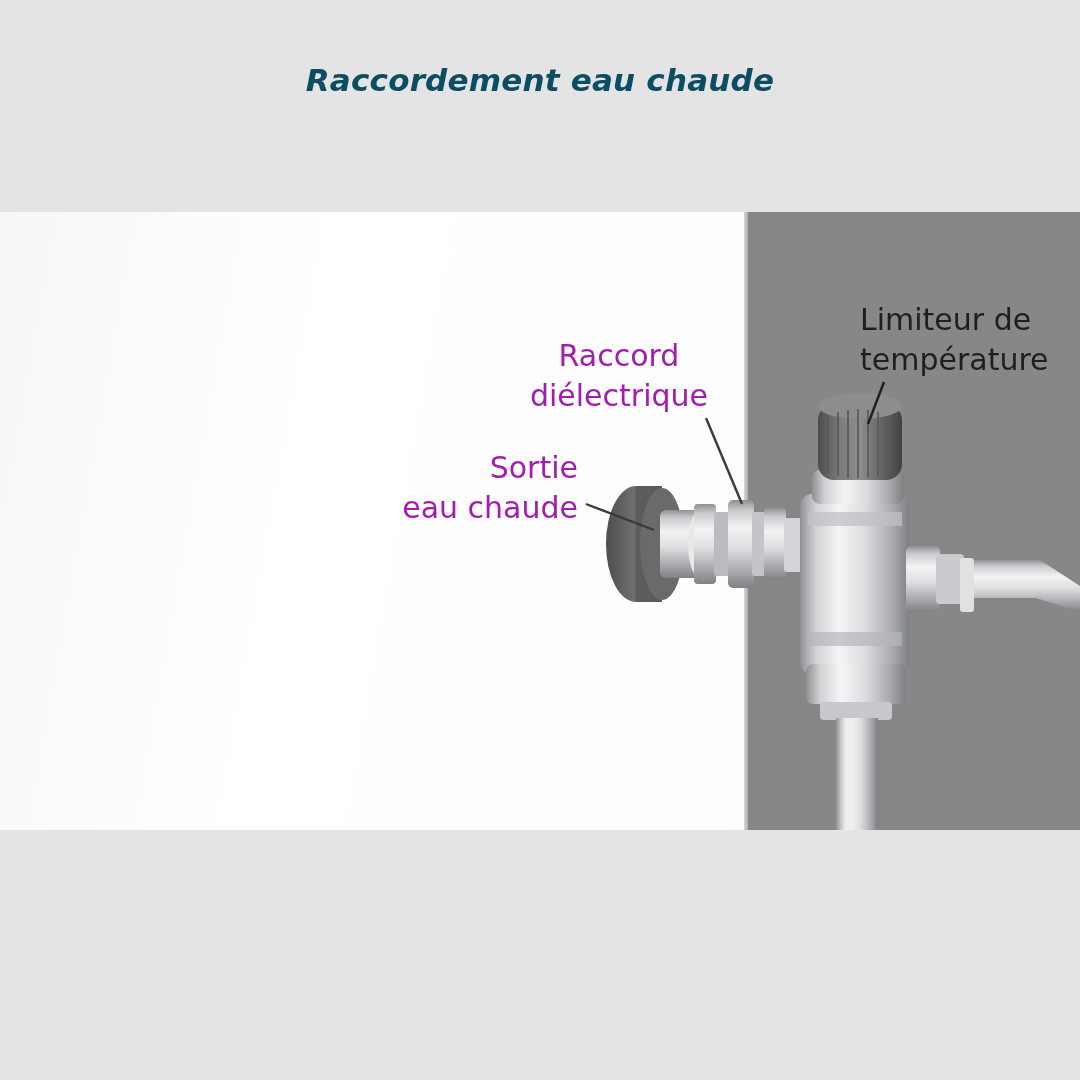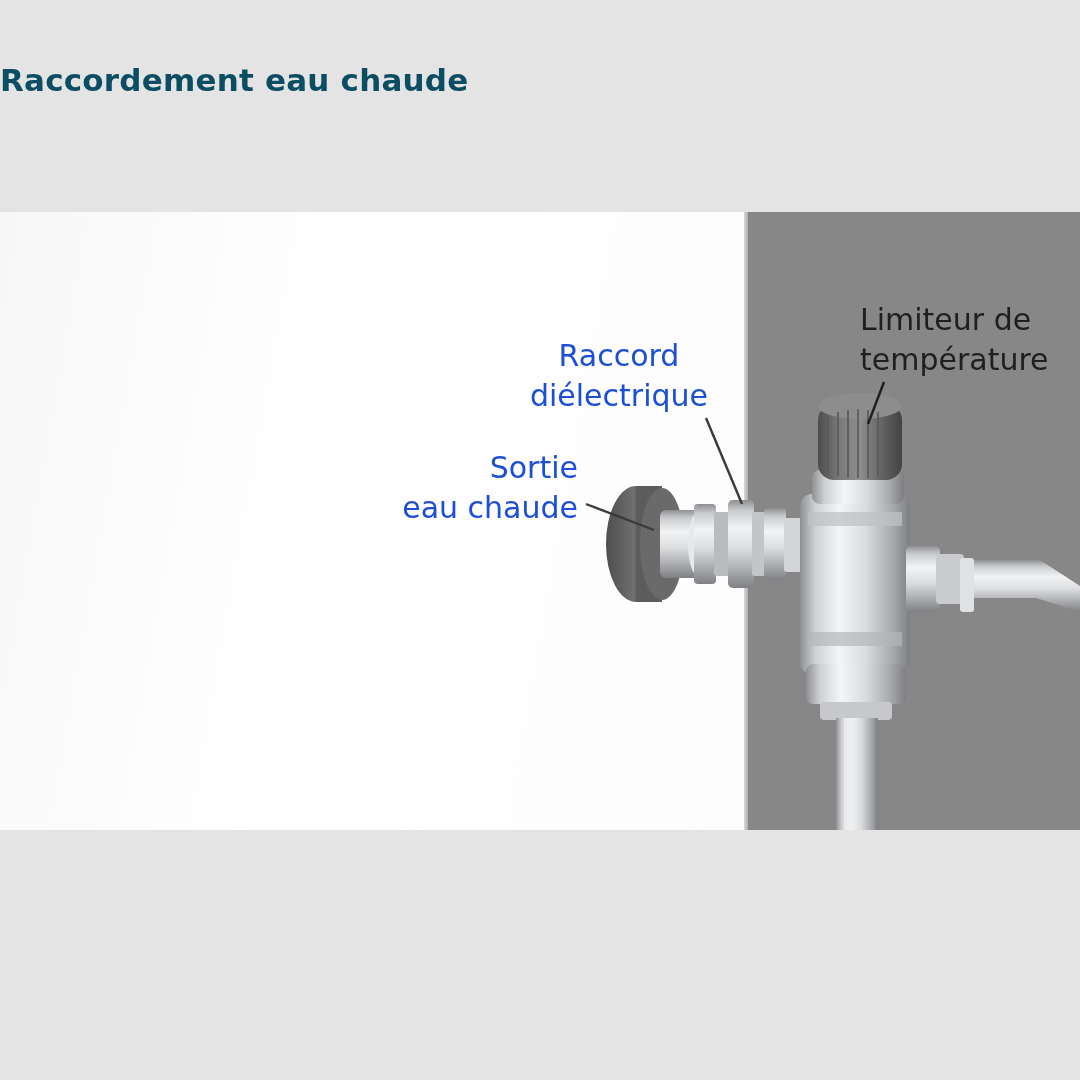--- a/index.html
+++ b/index.html
@@ -17,20 +17,22 @@
 
   
   .title-bar {
     position: absolute;
     top: 0;
     left: 0;
     width: 1080px;
     height: 212px;
     display: flex;
     align-items: flex-start;
+    justify-content: center;
+    font-style: italic;
   }
   .page-title {
     margin-top: 62px;
     font-size: 31px;
     font-weight: bold;
     letter-spacing: 0.2px;
     color: #0b4d63;
     font-family: "DejaVu Sans", "Liberation Sans", sans-serif;
     white-space: nowrap;
   }
@@ -63,21 +65,21 @@
     width: 6px; height: 100%;
     background: linear-gradient(90deg, #d8d8d8, #9a9a9a);
   }
 
   
   .callout {
     position: absolute;
     font-family: "DejaVu Sans", "Liberation Sans", sans-serif;
     font-size: 30px;
     line-height: 1.32;
-    color: #1d4ed8;
+    color: #a21caf;
     white-space: pre-line;
   }
   .callout.dark-bg {
     color: #222222;
   }
   .callout.right {
     text-align: right;
   }
   .callout.left {
     text-align: left;

